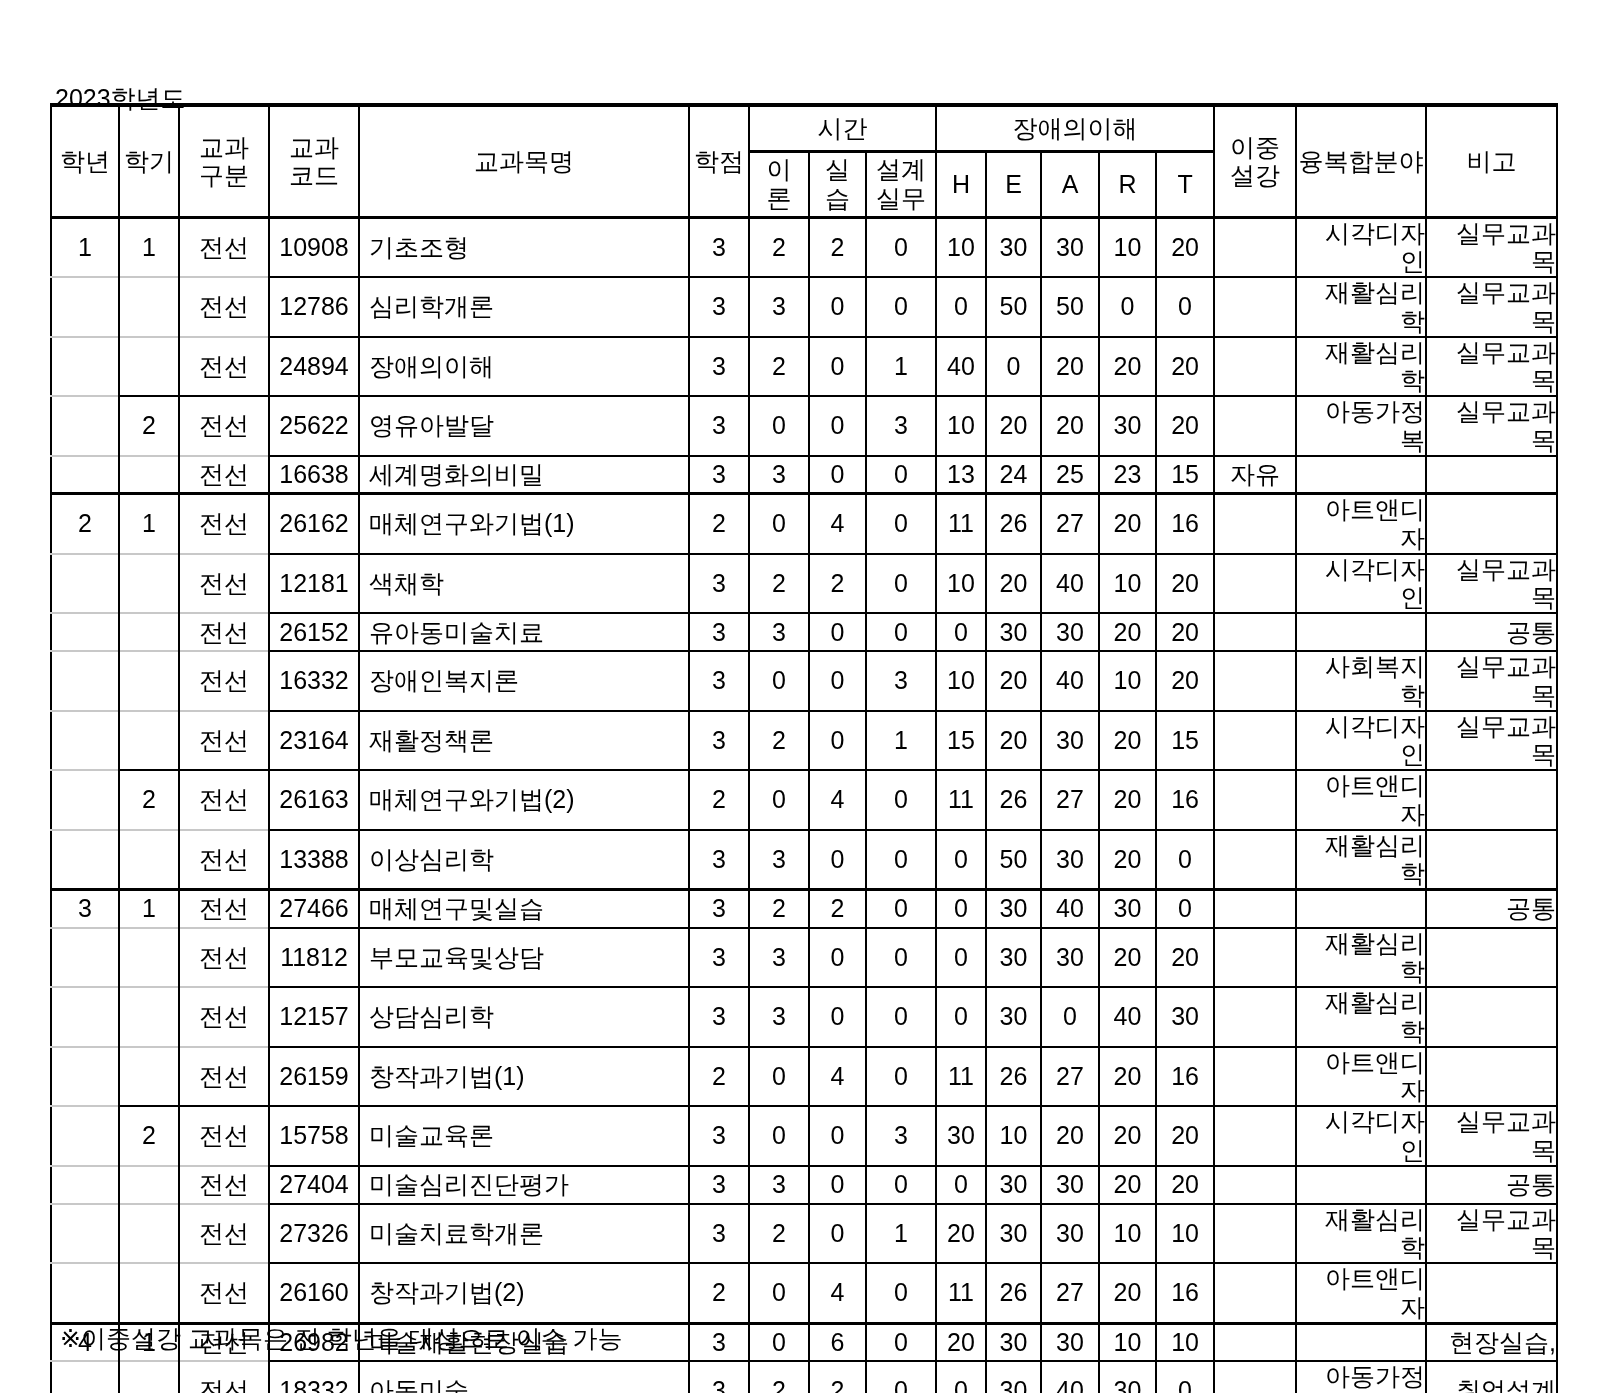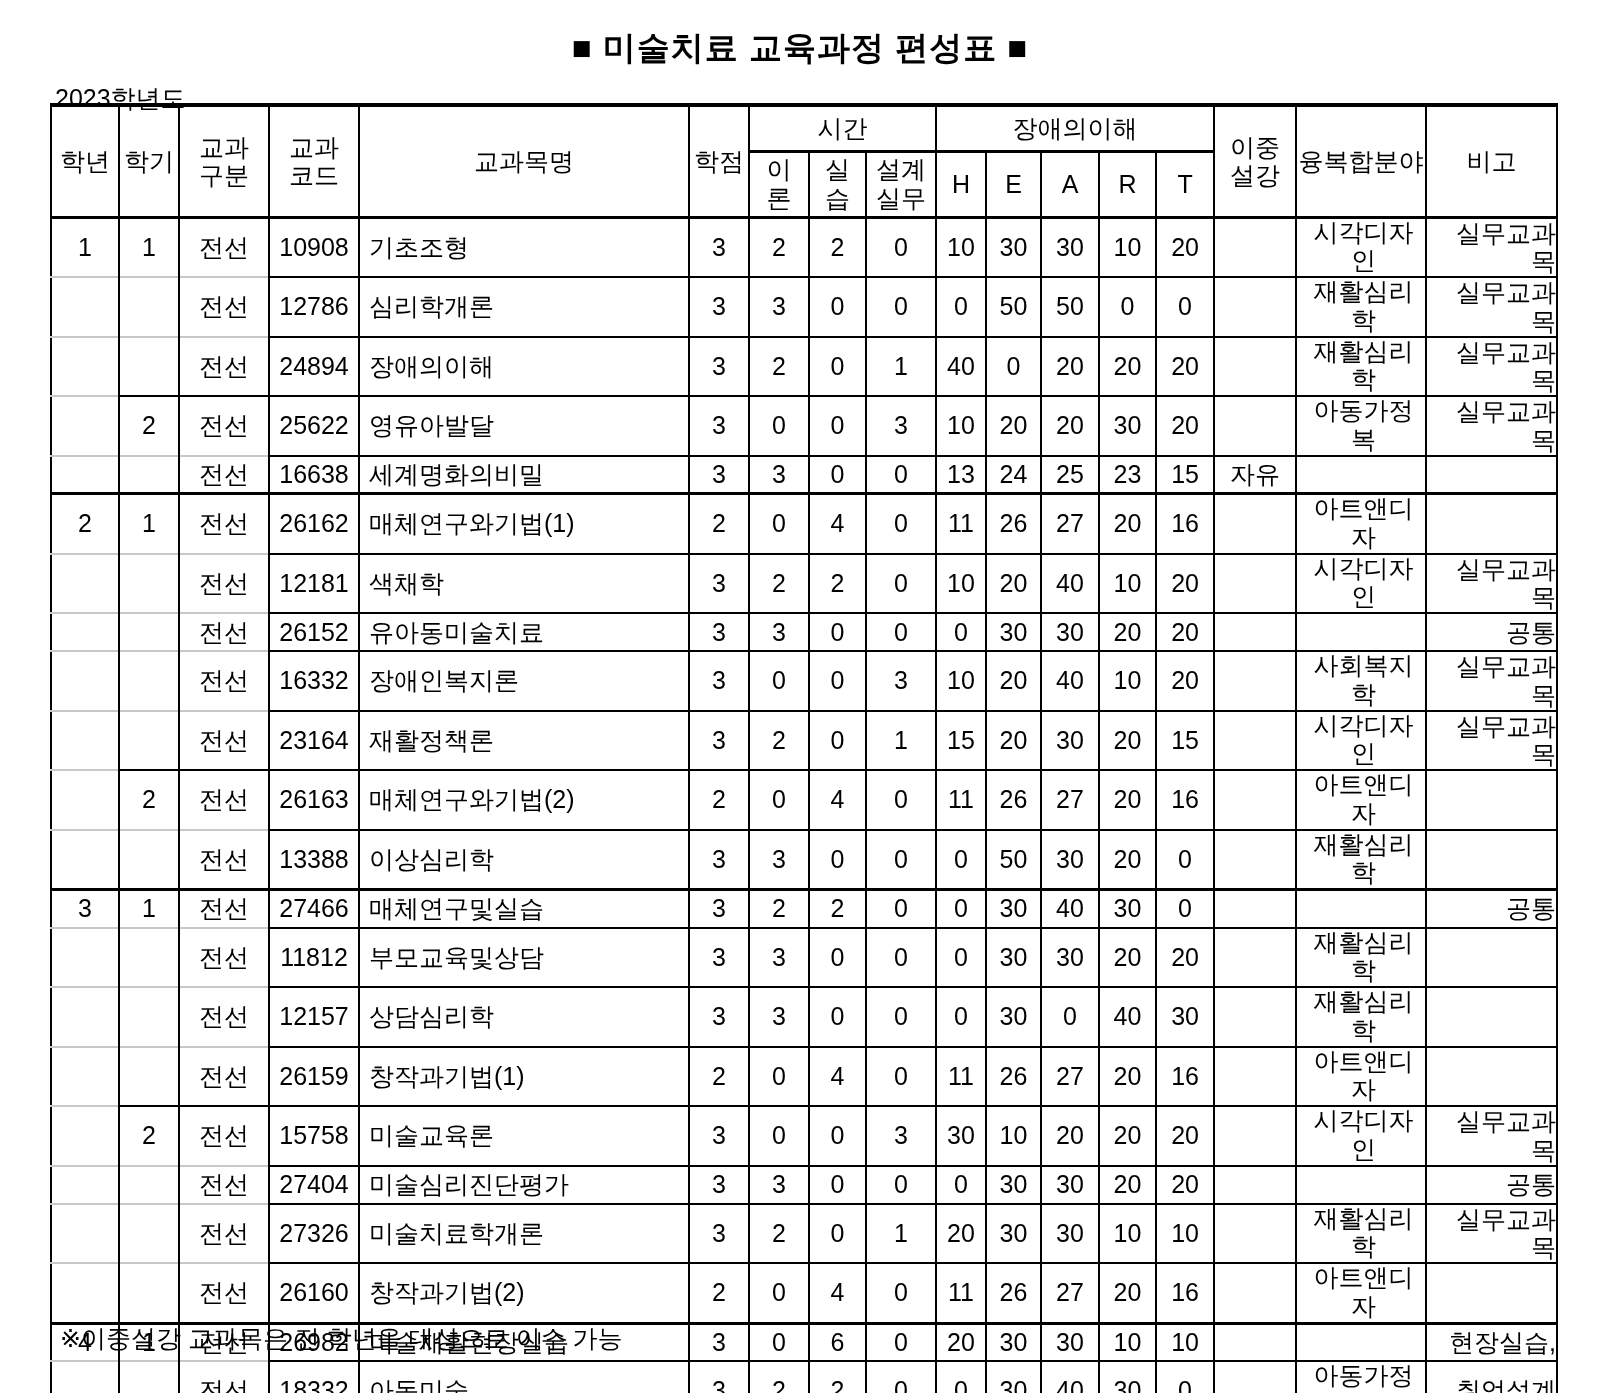--- a/index.html
+++ b/index.html
@@ -64,35 +64,34 @@
   thead tr.sub th { border-top: 3px solid #000; }
   
   tbody tr { height: 38px; }
   tbody td { border-top: 2px solid #000; }
   tbody tr:first-child td { border-top: 3px solid #000; }
   tbody tr.plain td:nth-child(-n+3) { border-top-color: #c8c8c8; }
   tbody tr.sem-start td:nth-child(1) { border-top-color: #c8c8c8; }
   tbody tr.year-start td { border-top: 3px solid #000; }
   
   tbody tr.course td:nth-child(5)  { text-align: left; padding-left: 9px; }
-  tbody tr.course td:nth-child(16) { text-align: center; padding-left: 5px; font-family: Liberation Serif, serif; }
+  tbody tr.course td:nth-child(16) { text-align: right; padding-left: 5px; }
   tbody tr.course td:nth-child(17) { text-align: right; padding-left: 7px; }
   .footnote {
     position: absolute;
     left: 60px;
     top: 1322px;
     font-size: 25px;
   }
 </style>
 </head>
 <body>
 
 <div class="page">
 
-  <div class="title">■ 미술치료 교육과정 편성표 ■</div>
   <div class="year-label">2023학년도</div>
 
   <table class="curriculum">
     <colgroup id="cols">
         <col style="width: 68px;">
         <col style="width: 60px;">
         <col style="width: 90px;">
         <col style="width: 90px;">
         <col style="width: 330px;">
         <col style="width: 60px;">

